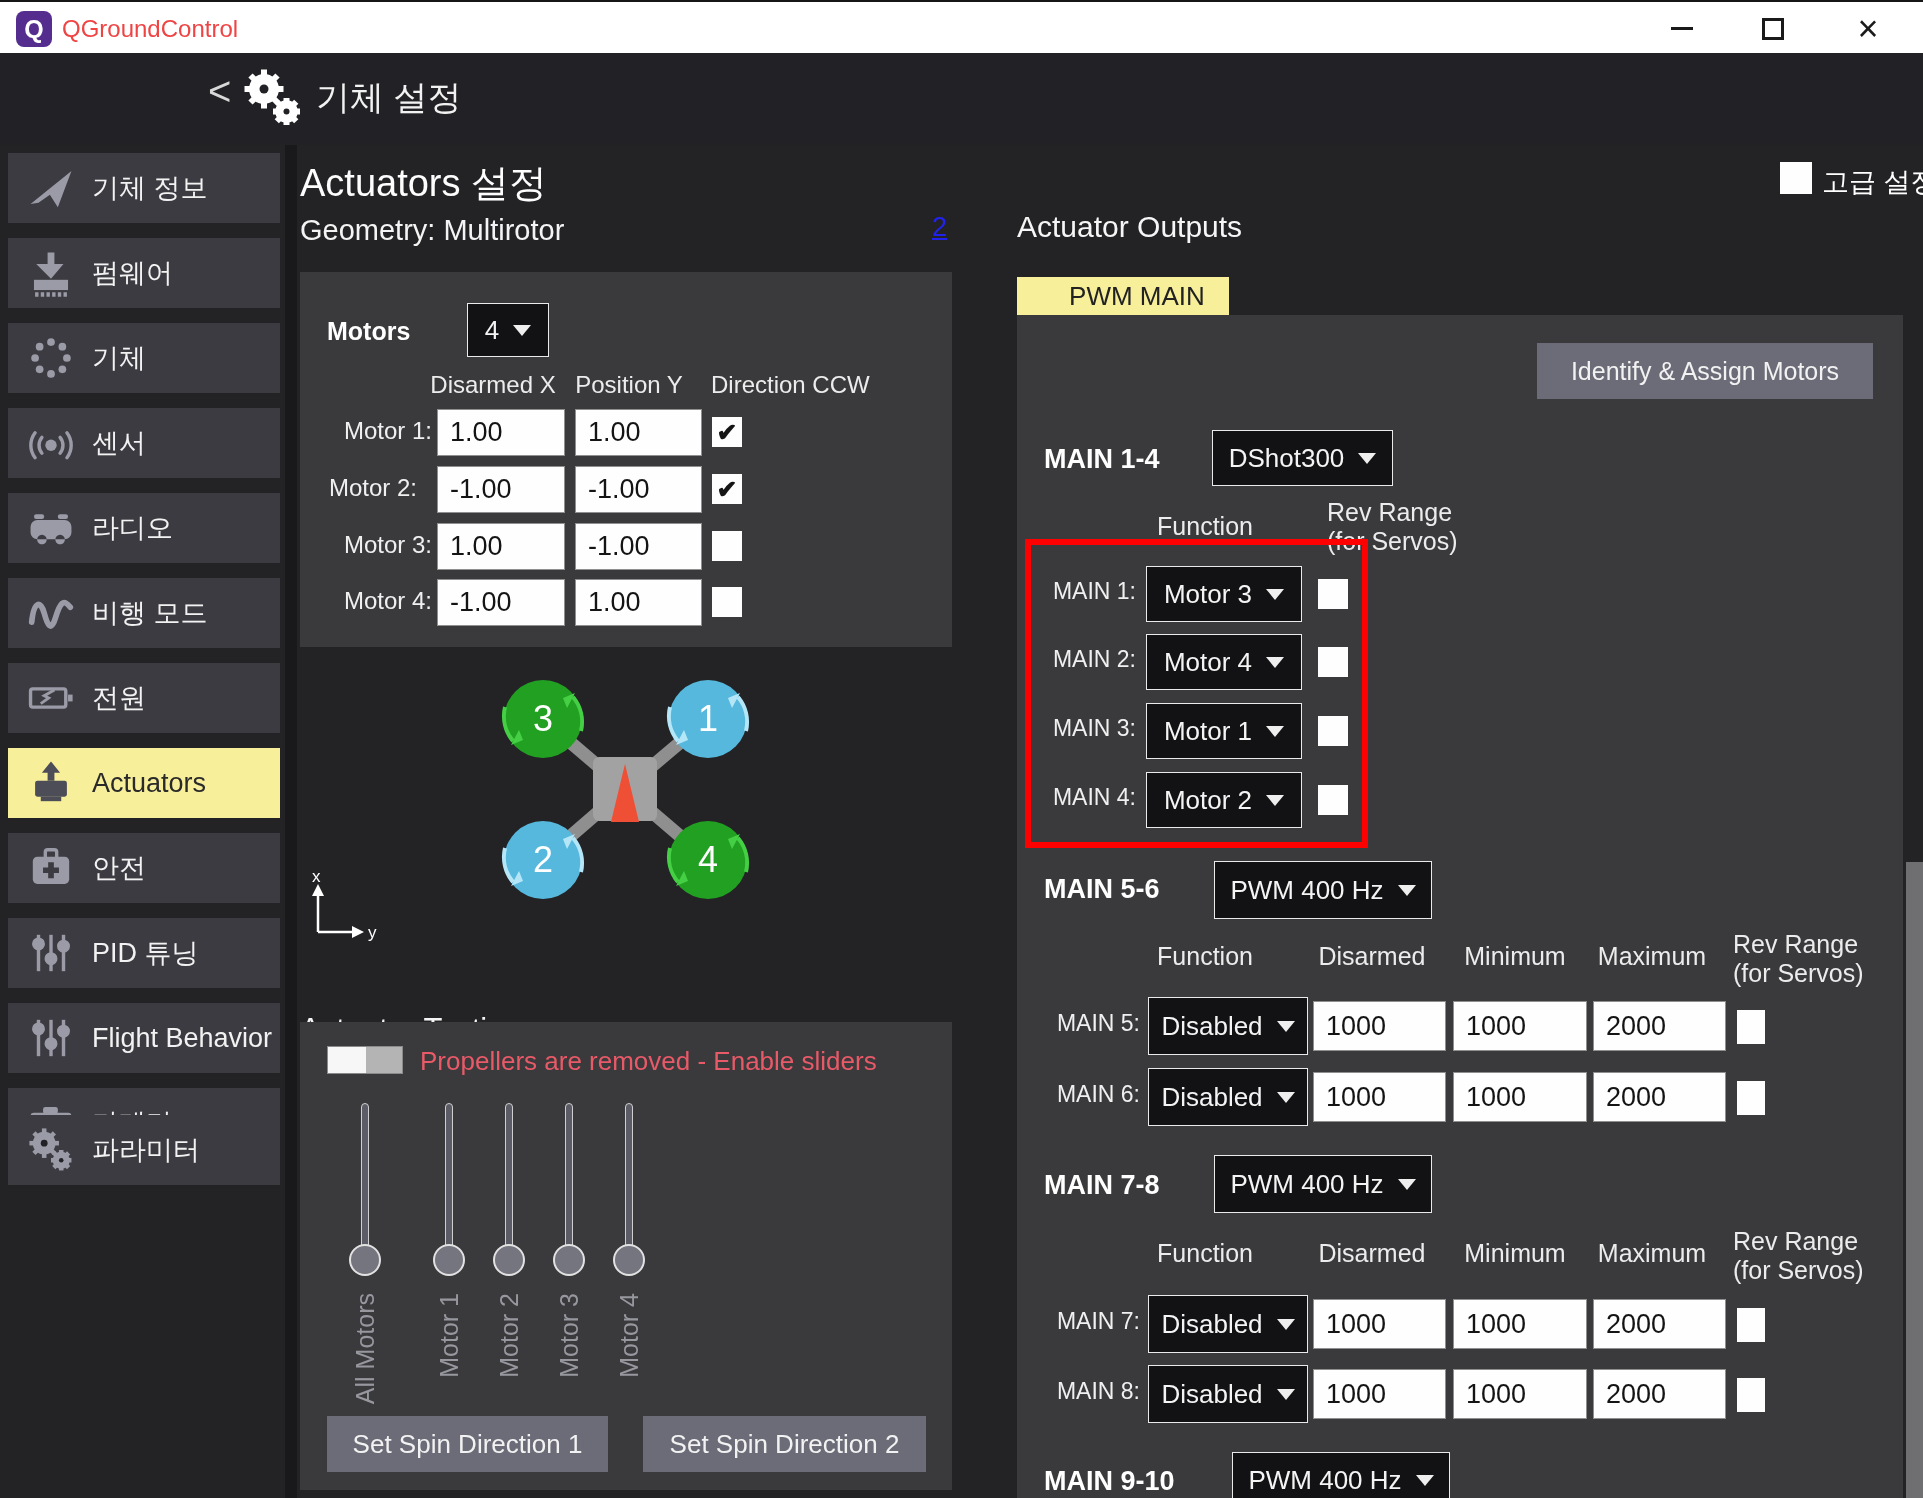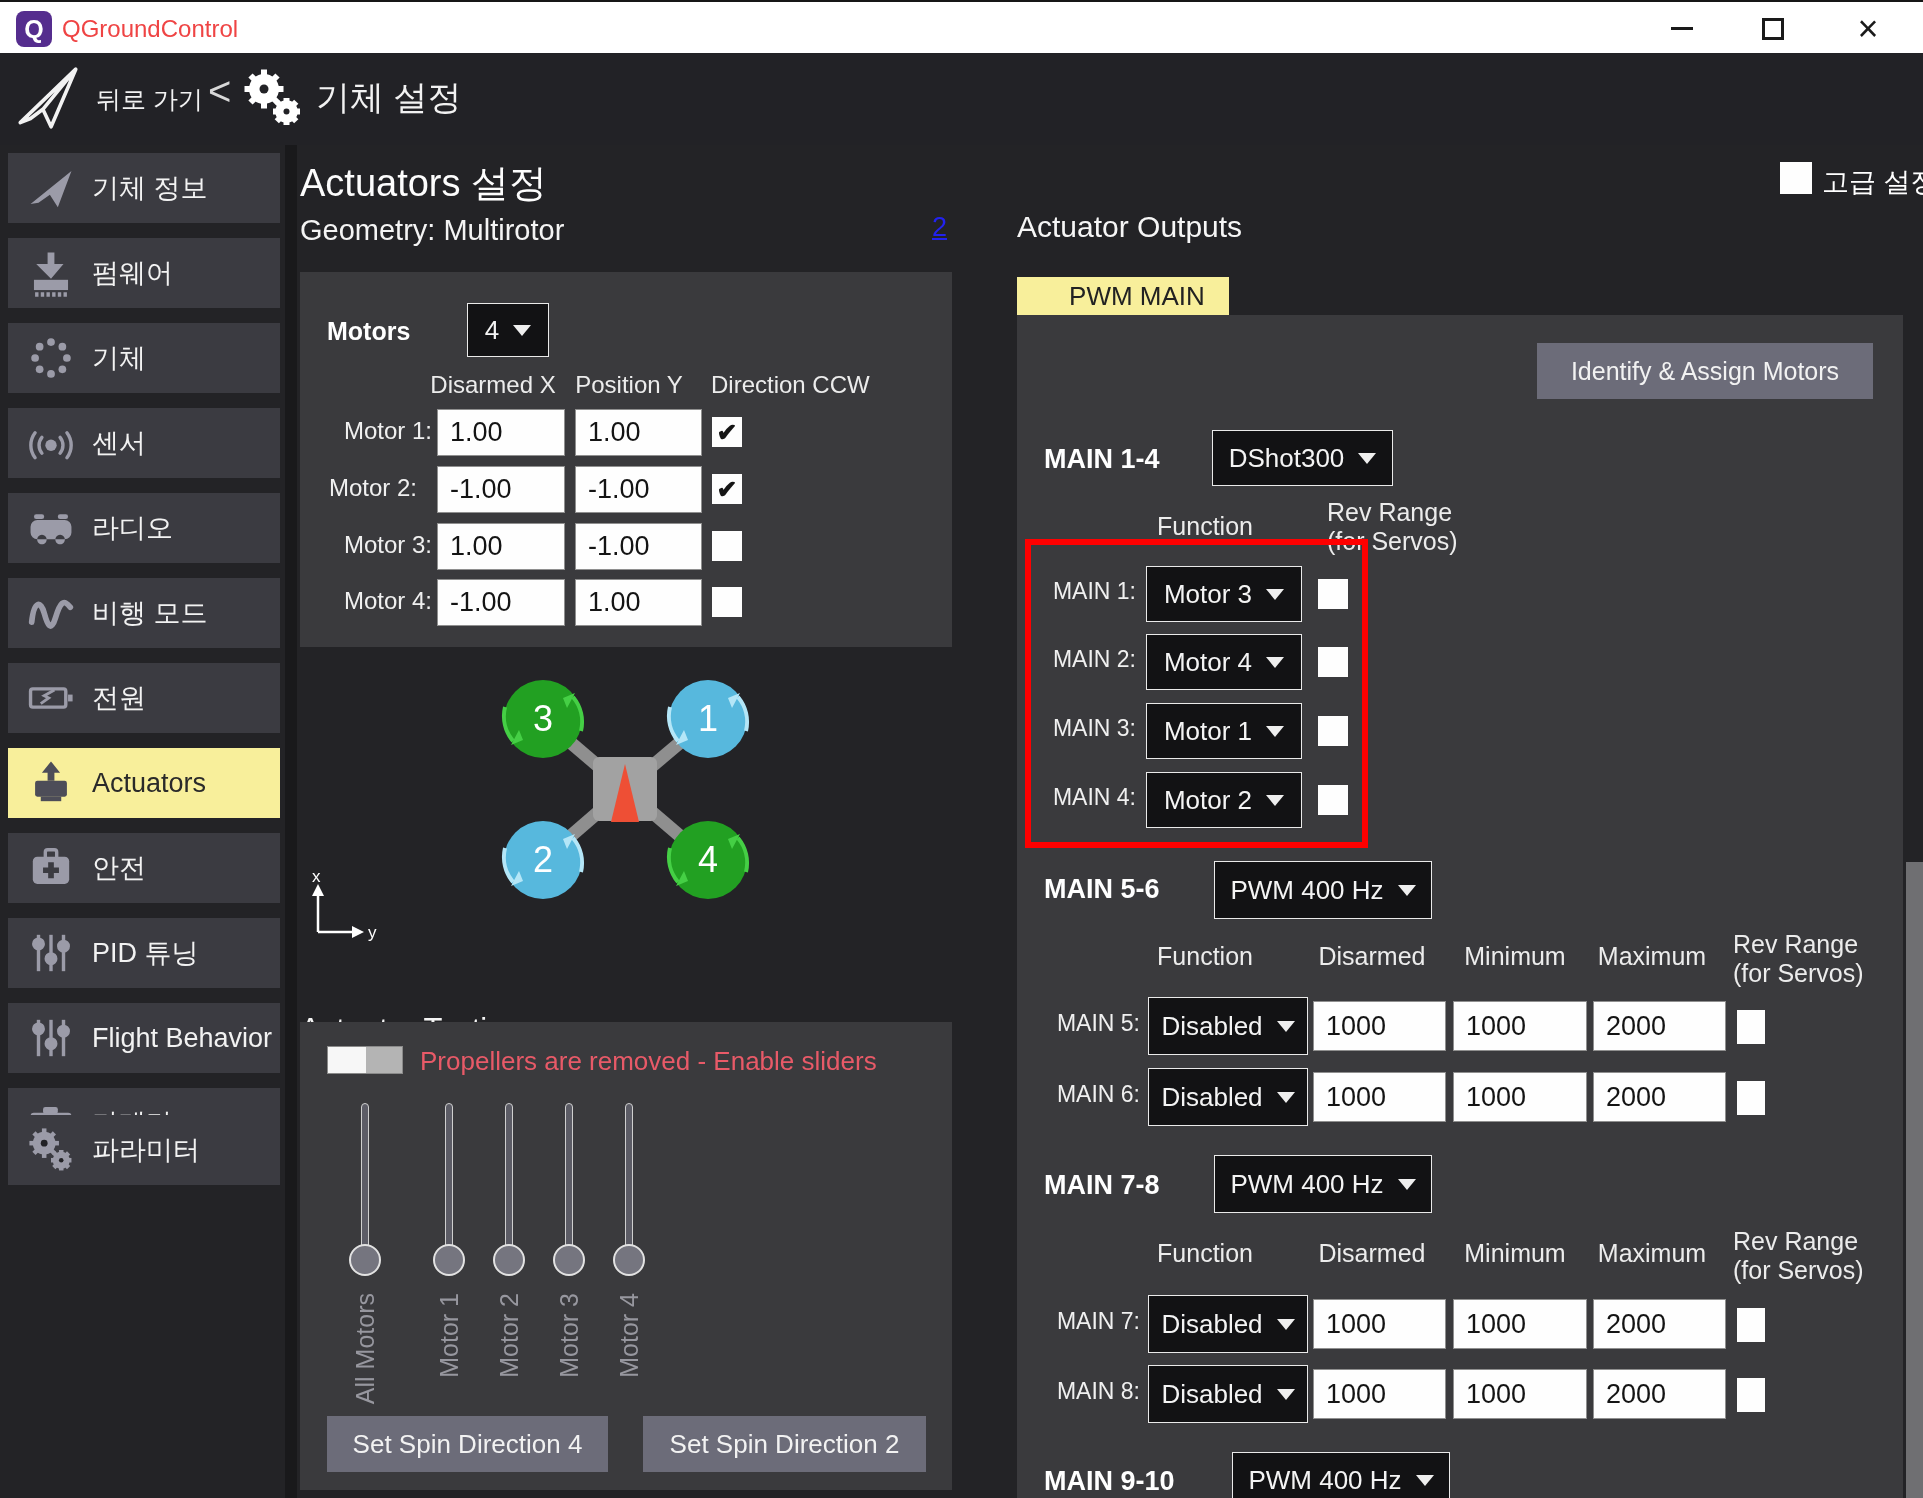--- a/index.html
+++ b/index.html
@@ -173,26 +173,20 @@
     </div>
   <div class="abs winbtn" style="left:1743px;">
       <div class="maxbox"></div>
     </div>
   <div class="abs winbtn" style="left:1838px;">
       <div class="closex">×</div>
     </div>
 </div>
 
 <div class="abs toolbar">
-  <div class="abs" style="left:12px;top:6px;width:210px;height:80px;display:flex;align-items:center;">
-    <svg width="72" height="76" viewBox="0 0 70 70">
-        <path d="M8 58 L62 6 L38 62 L30 45 L18 54 Z M30 45 L62 6" stroke="#f2f2f2" stroke-width="3.5" fill="none" stroke-linejoin="round"></path>
-      </svg>
-    <span class="tooltext" style="font-size:25px;margin-left:12px;">뒤로 가기</span>
-  </div>
   <div class="abs tooltext" style="left:208px;top:16px;font-size:40px;color:#d8d8d8;font-weight:300;">&lt;</div>
   <svg class="abs" style="left:240px;top:12px;color:#ffffff;" width="66" height="66">
       <use href="#icon-gears"></use>
     </svg>
   <div class="abs tooltext" style="left:316px;top:22px;font-size:34px;">기체 설정</div>
 </div>
 
 <div class="abs darkstrip"></div>
 
 <div class="abs side-item" style="top:153px;">
@@ -380,21 +374,21 @@
 <div class="abs shandle" style="left:493px;top:1244px;"></div>
 <div class="abs shandle" style="left:553px;top:1244px;"></div>
 <div class="abs shandle" style="left:613px;top:1244px;"></div>
 
 <div class="abs slider-label" style="left:181px;top:1293px;">All Motors</div>
 <div class="abs slider-label" style="left:265px;top:1293px;">Motor 1</div>
 <div class="abs slider-label" style="left:325px;top:1293px;">Motor 2</div>
 <div class="abs slider-label" style="left:385px;top:1293px;">Motor 3</div>
 <div class="abs slider-label" style="left:445px;top:1293px;">Motor 4</div>
 
-<div class="abs btn" style="left:327px;top:1416px;width:281px;height:56px;">Set Spin Direction 4</div>
+<div class="abs btn" style="left:327px;top:1416px;width:281px;height:56px;">Set Spin Direction 1</div>
 <div class="abs btn" style="left:643px;top:1416px;width:283px;height:56px;">Set Spin Direction 2</div>
 
 <div class="abs" style="left:1017px;top:210px;font-size:30px;color:#f6f6f6;">Actuator Outputs</div>
 <div class="abs tab" style="left:1017px;top:277px;width:184px;height:38px;">PWM MAIN</div>
 <div class="abs panel" style="left:1017px;top:315px;width:886px;height:1183px;"></div>
 
 <div class="abs btn" style="left:1537px;top:343px;width:336px;height:56px;font-size:25px;">Identify &amp; Assign Motors</div>
 
 <div class="abs cb" style="left:1780px;top:162px;width:32px;height:32px;"></div>
 <div class="abs" style="left:1822px;top:164px;font-size:27px;color:#fff;white-space:nowrap;">고급 설정</div>

